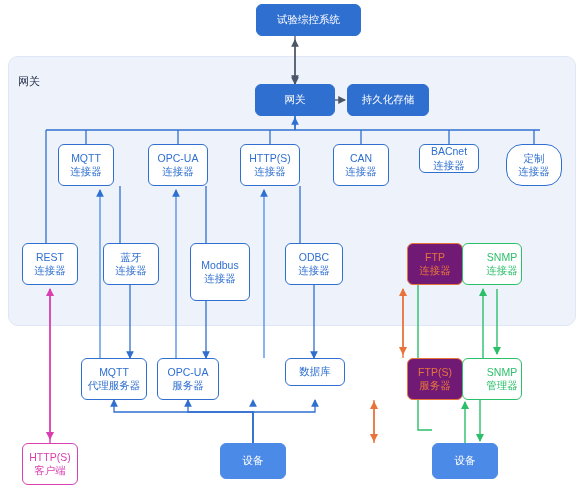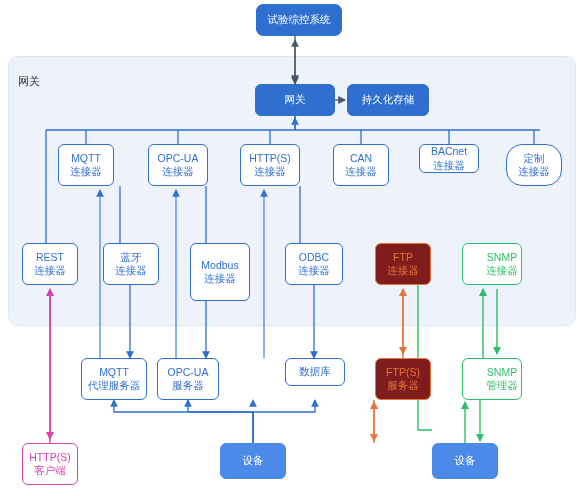--- a/index.html
+++ b/index.html
@@ -65,23 +65,24 @@
     background: #4c8ae8;
     color: #ffffff;
     border: 1px solid #4c8ae8;
   }
   .node-white-blue {
     background: #ffffff;
     color: #2f6fd0;
     border: 1.2px solid #2f6fd0;
   }
   .node-white-orange {
-    background: #7f1d1d;
+    background: #701a75;
     color: #e8743b;
     border: 1.2px solid #e8743b;
+    margin-left: 32px;
   }
   .node-white-magenta {
     background: #ffffff;
     color: #d93fb0;
     border: 1.2px solid #d93fb0;
   }
   .node-white-green {
     background: #ffffff;
     color: #2bbf6a;
     border: 1.2px solid #2bbf6a;
@@ -170,21 +171,21 @@
     <g stroke="#2bbf6a" stroke-width="1.4" fill="none">
       <path d="M483,358 L483,289" marker-end="url(#ah-green)"></path>
       <path d="M497,289 L497,354" marker-end="url(#ah-green)"></path>
       <path d="M465,443 L465,424 L465,402" marker-end="url(#ah-green)"></path>
       <path d="M480,400 L480,424 L480,441" marker-end="url(#ah-green)"></path>
       <path d="M418,290 L418,424 L430,424" stroke="none"></path>
       <path d="M418,285 L418,430 L432,430"></path>
     </g>
   </svg>
 
-  <div class="node node-blue" style="left:256px; top:4px; width:86px; height:32px;border-radius:7px;">
+  <div class="node node-blue" style="left:256px; top:4px; width:105px; height:32px;">
     <span class="l1">试验综控系统</span>
   </div>
 
   <div class="node node-blue" style="left:255px; top:84px; width:80px; height:32px;">
     <span class="l1">网关</span>
   </div>
 
   <div class="node node-blue" style="left:347px; top:84px; width:82px; height:32px;">
     <span class="l1">持久化存储</span>
   </div>

